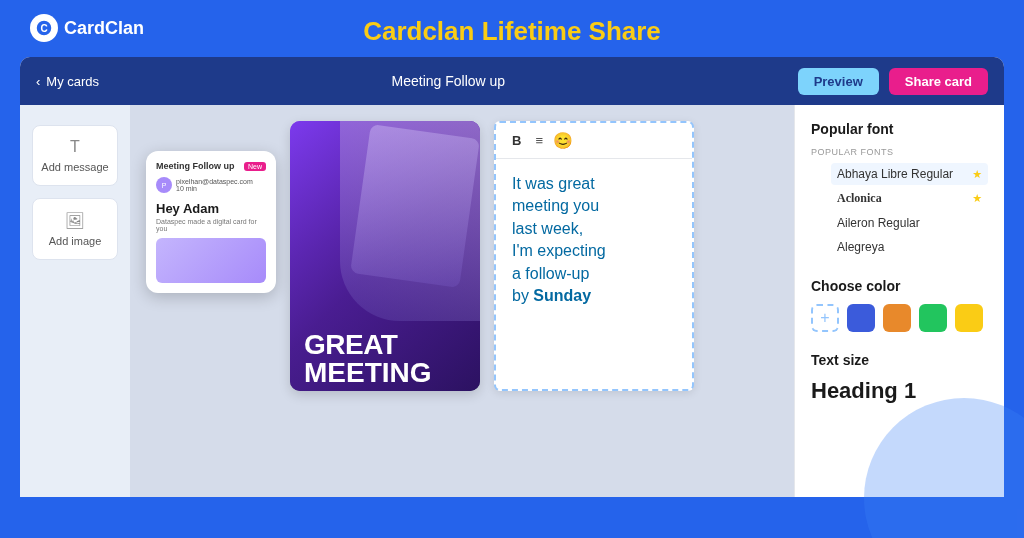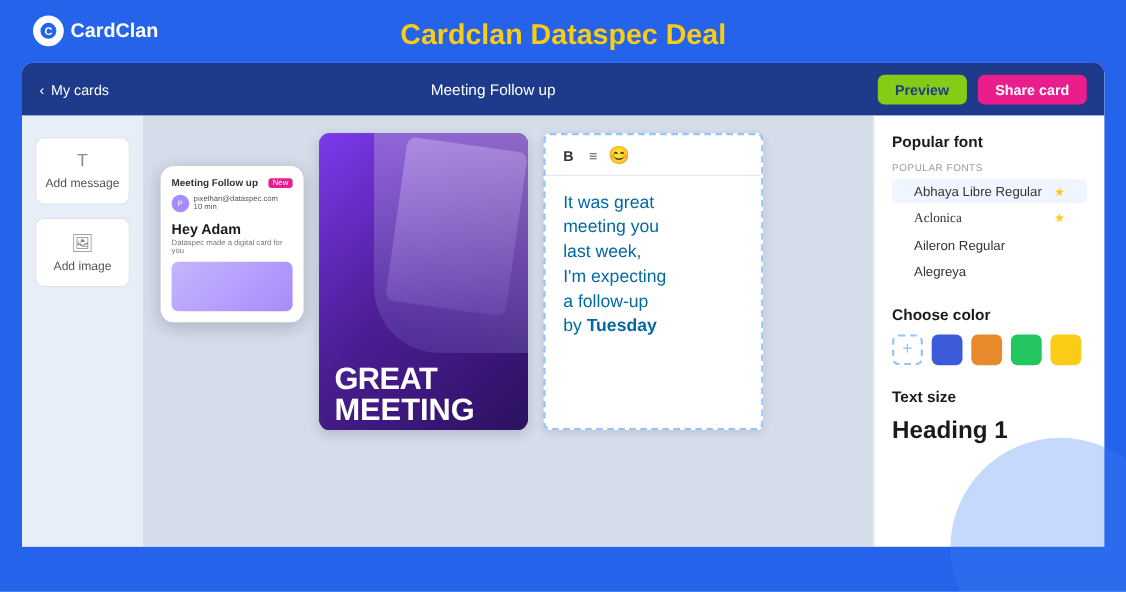--- a/index.html
+++ b/index.html
@@ -93,21 +93,21 @@
       font-weight: 500;
     }
 
     .nav-actions {
       display: flex;
       gap: 10px;
       align-items: center;
     }
 
     .btn-preview {
-      background: #84cc16;
+      background: #7dd3fc;
       color: #1e3a8a;
       border: none;
       border-radius: 6px;
       padding: 6px 16px;
       font-size: 13px;
       font-weight: 600;
       cursor: pointer;
     }
 
     .btn-share {
@@ -370,44 +370,46 @@
       color: #999;
       margin-bottom: 6px;
       text-transform: uppercase;
       letter-spacing: 0.5px;
     }
 
     .font-item {
       display: flex;
       align-items: center;
       justify-content: space-between;
-      padding: 4px 20px;
+      padding: 4px 6px;
       border-radius: 4px;
       cursor: pointer;
       margin-bottom: 2px;
+      margin-left: 20px;
     }
 
     .font-item-selected {
       background: #eff6ff;
     }
 
     .font-name {
       font-size: 12px;
       color: #333;
     }
 
     .font-star {
       color: #facc15;
       font-size: 11px;
     }
 
     .font-name-cursive {
       font-family: cursive;
       font-size: 12px;
       color: #333;
+      font-weight: bold;
     }
 
     
     .color-swatches {
       display: flex;
       gap: 8px;
       align-items: center;
       flex-wrap: wrap;
     }
 
@@ -456,21 +458,21 @@
 <div class="top-section">
   <div class="logo-area">
     <div class="logo-icon">
       <svg width="18" height="18" viewBox="0 0 18 18">
         <circle cx="9" cy="9" r="8" fill="#2563eb" stroke="white" stroke-width="1.5"></circle>
         <text x="9" y="13" text-anchor="middle" fill="white" font-size="10" font-weight="bold">C</text>
       </svg>
     </div>
     <span class="logo-text">CardClan</span>
   </div>
-  <h1 class="page-title">Cardclan Dataspec Deal</h1>
+  <h1 class="page-title">Cardclan Lifetime Share</h1>
 </div>
 
 <div class="app-container">
 
   <div class="nav-bar">
     <div class="nav-back">
       <span>‹</span>
       <span>My cards</span>
     </div>
     <span class="nav-title">Meeting Follow up</span>
@@ -526,21 +528,21 @@
         </div>
       </div>
 
       <div class="active-card">
         <div class="text-toolbar">
           <span class="toolbar-btn">B</span>
           <span class="toolbar-align">≡</span>
           <span class="toolbar-emoji">😊</span>
         </div>
         <div class="text-content">
-          <span>It was great<br>meeting you<br>last week,<br>I'm expecting<br>a follow-up<br>by <strong>Tuesday</strong></span>
+          <span>It was great<br>meeting you<br>last week,<br>I'm expecting<br>a follow-up<br>by <strong>Sunday</strong></span>
         </div>
       </div>
 
     </div>
 
     <div class="right-panel">
 
       <div class="panel-section">
         <div class="panel-section-title">Popular font</div>
         <div class="font-category">Popular fonts</div>

